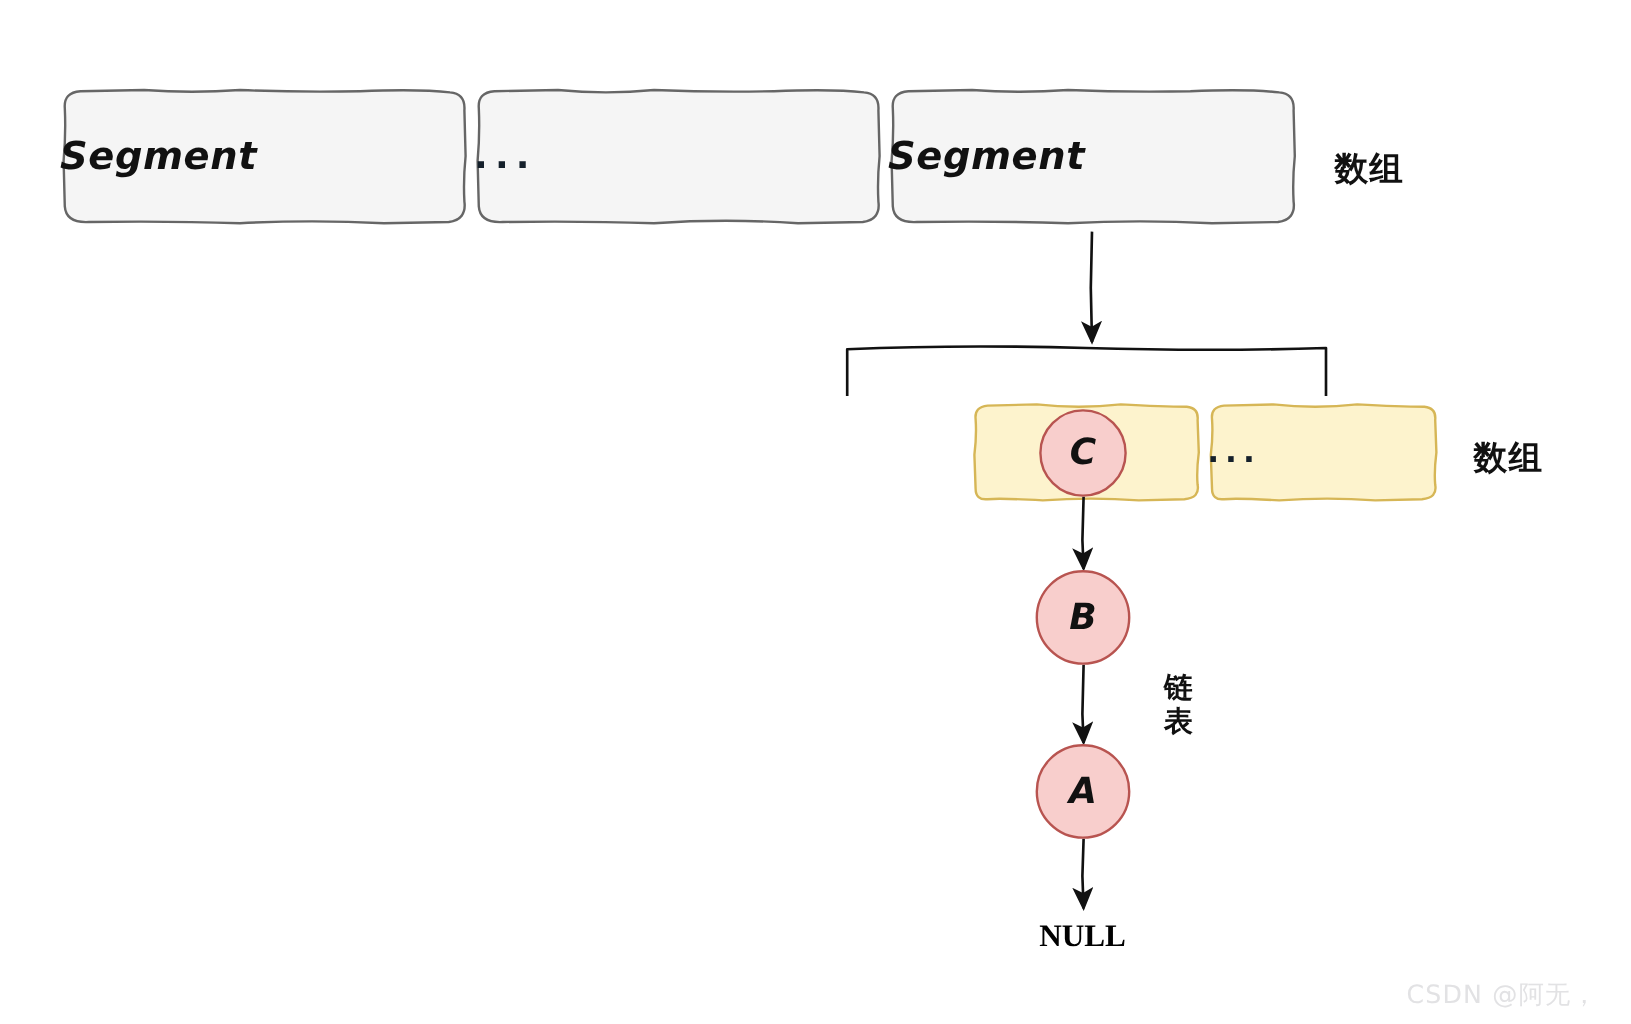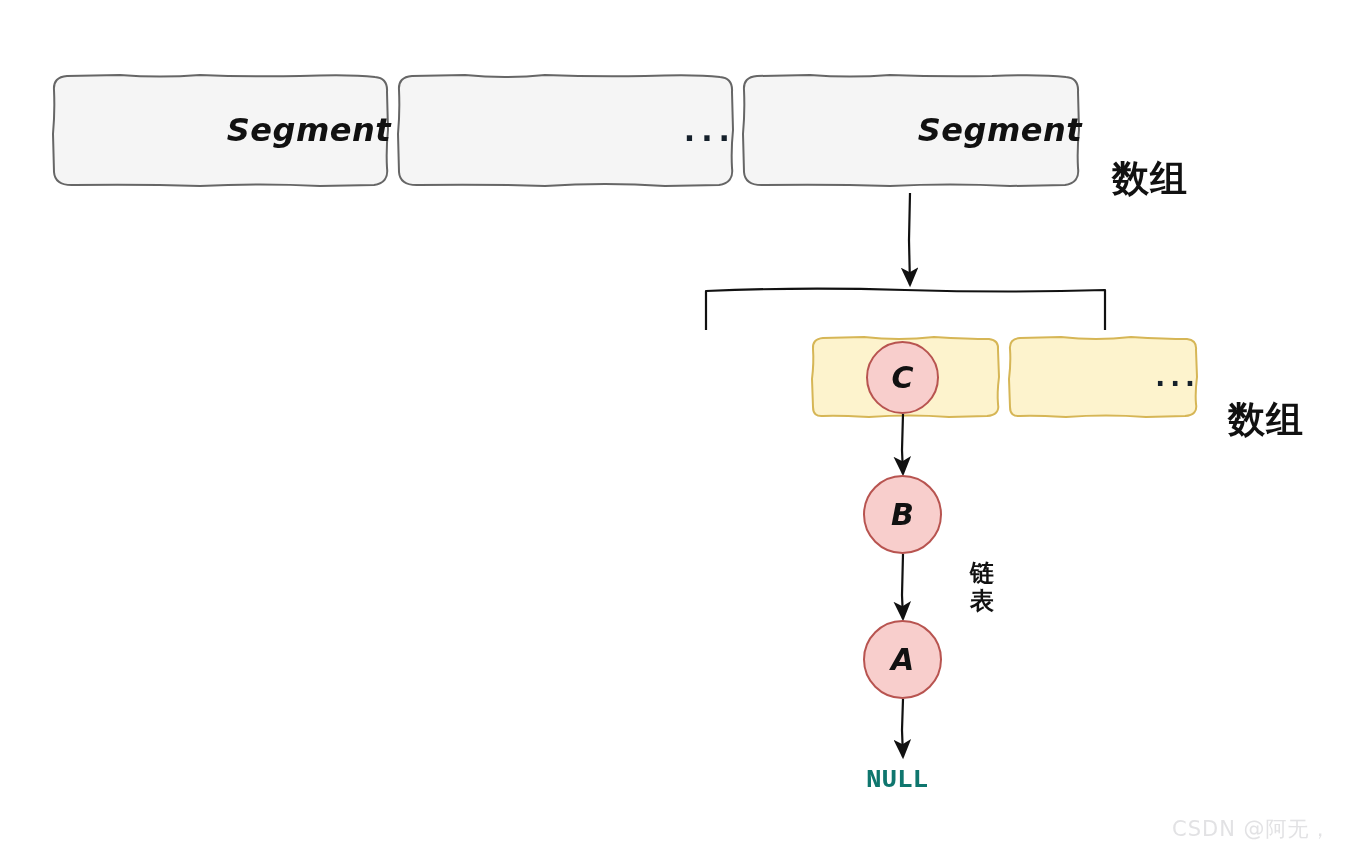--- a/index.html
+++ b/index.html
@@ -17,21 +17,21 @@
     background: #ffffff;
     overflow: hidden;
   }
 
   
   .sketch-box {
     position: absolute;
     box-sizing: border-box;
     display: flex;
     align-items: center;
-    justify-content: flex-end;
+    justify-content: flex-start;
     border-radius: 14px;
   }
   .sketch-box .label {
     position: relative;
     z-index: 3;
     font-family: "DejaVu Sans", sans-serif;
     font-weight: 700;
     letter-spacing: 0.5px;
     color: #111111;
     white-space: nowrap;
@@ -95,29 +95,29 @@
   }
 
   
   .cn-label {
     position: absolute;
     font-family: "DejaVu Sans", sans-serif;
     font-weight: 700;
     color: #111111;
     white-space: pre;
   }
-  .cn-label.big { font-size: 37px; letter-spacing: 1px; margin-top: 32px; }
+  .cn-label.big { font-size: 28px; letter-spacing: 1px; }
   .cn-label.chain { font-size: 24px; line-height: 1.15; }
 
   .null-label {
     position: absolute;
-    font-family: Liberation Mono, monospace;
+    font-family: Liberation Serif, serif;
     font-size: 26px;
     font-weight: 600;
-    color: #0f766e;
+    color: #000000;
   }
 
   
   #connectors {
     position: absolute;
     left: 0; top: 0;
     width: 1359px;
     height: 853px;
     z-index: 4;
     pointer-events: none;

